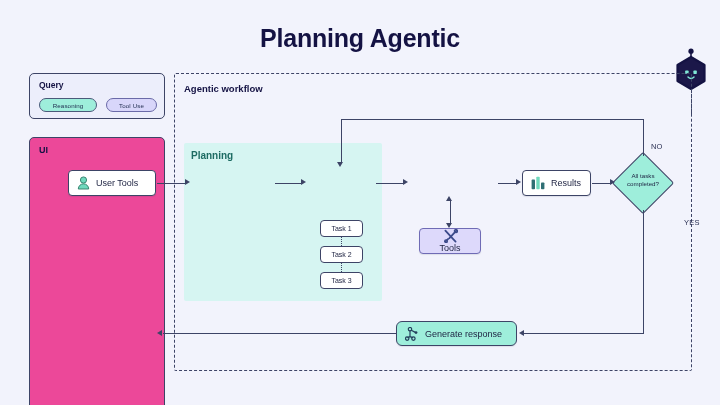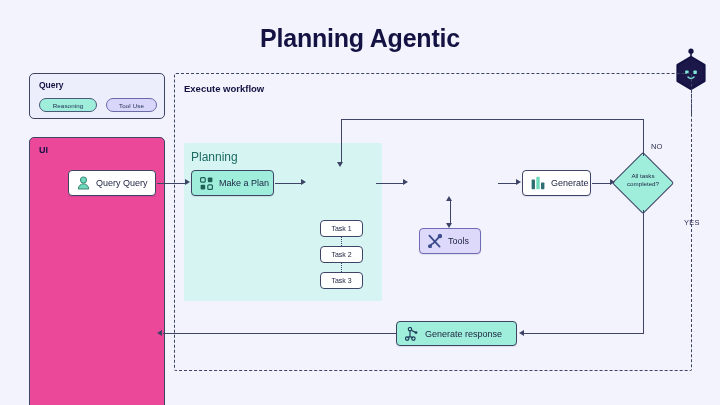--- a/index.html
+++ b/index.html
@@ -111,22 +111,22 @@
   .planning-box {
     position: absolute;
     left: 184px; top: 143px;
     width: 198px; height: 158px;
     background: #d6f5f2;
     border-radius: 2px;
   }
   .planning-title {
     position: absolute;
     left: 191px; top: 150px;
-    font-size: 12px;
-    font-weight: 400;
+    font-size: 10px;
+    font-weight: 700;
     color: #1d6b63;
   }
 
   
   .node {
     position: absolute;
     display: flex;
     align-items: center;
     border-radius: 4px;
     border: 1.3px solid #3d4466;
@@ -146,22 +146,22 @@
   .node.white { background: #ffffff; }
   .node.mint  { background: #9eeedb; }
   .node.lilac { background: #ddd9fb; border-color: #6f6bb5; }
 
   
   #node-user-query      { left: 68px;  top: 170px; width: 88px; height: 26px; }
   #node-make-plan       { left: 191px; top: 170px; width: 83px; height: 26px; }
   #node-plan            { left: 307px; top: 170px; width: 68px; height: 26px; }
   #node-execute-task    { left: 409px; top: 170px; width: 88px; height: 26px; }
   #node-results         { left: 522px; top: 170px; width: 69px; height: 26px; }
-  #node-tools           { left: 419px; top: 228px; width: 62px; height: 26px; }
-  #node-generate-resp   { left: 396px; top: 321px; width: 121px; height: 25px; }
+  #node-tools           { left: 419px; top: 228px; width: 62px; height: 26px; flex-direction: column; }
+  #node-generate-resp   { left: 396px; top: 321px; width: 121px; height: 25px; border-radius: 6px; }
   #node-response        { left: 68px;  top: 323px; width: 88px; height: 25px; }
 
   
   .task-chip {
     position: absolute;
     left: 320px;
     width: 43px; height: 17px;
     background: #ffffff;
     border: 1.1px solid #3d4466;
     border-radius: 4px;
@@ -257,58 +257,47 @@
     <div class="legend-title">Query</div>
     <div class="badge reasoning">Reasoning</div>
     <div class="badge tooluse">Tool Use</div>
   </div>
 
   <div class="ui-box">
     <div class="ui-title">UI</div>
   </div>
 
   <div class="agentic-box"></div>
-  <div class="agentic-title">Execute workflow</div>
+  <div class="agentic-title">Agentic workflow</div>
 
   <div class="planning-box"></div>
   <div class="planning-title">Planning</div>
 
   <div class="node white" id="node-user-query">
     <span class="ico">
       <svg width="13" height="14" viewBox="0 0 13 14">
         <circle cx="6.5" cy="4" r="3.1" fill="#6fd9bd" stroke="#2f7a66" stroke-width="0.9"></circle>
         <path d="M1.3 13 a5.2 5.2 0 0 1 10.4 0z" fill="#6fd9bd" stroke="#2f7a66" stroke-width="0.9" stroke-linejoin="round"></path>
       </svg>
     </span>
-    <span class="lbl">Query Query</span>
-  </div>
-
-  <div class="node mint" id="node-make-plan">
-    <span class="ico">
-      <svg width="13" height="13" viewBox="0 0 13 13">
-        <rect x="0.6" y="0.6" width="4.6" height="4.6" rx="1" fill="none" stroke="#1f5e55" stroke-width="1.2"></rect>
-        <rect x="7.8" y="0.6" width="4.6" height="4.6" rx="1" fill="#1f5e55"></rect>
-        <rect x="0.6" y="7.8" width="4.6" height="4.6" rx="1" fill="#1f5e55"></rect>
-        <rect x="7.8" y="7.8" width="4.6" height="4.6" rx="1" fill="none" stroke="#1f5e55" stroke-width="1.2"></rect>
-      </svg>
-    </span>
-    <span class="lbl">Make a Plan</span>
-  </div>
+    <span class="lbl">User Tools</span>
+  </div>
+
 
 
 
   <div class="node white" id="node-results">
     <span class="ico">
       <svg width="14" height="14" viewBox="0 0 14 14">
         <rect x="0.6" y="3.6" width="3.4" height="9.6" rx="0.8" fill="#2f6f74"></rect>
         <rect x="5.3" y="0.8" width="3.4" height="12.4" rx="0.8" fill="#6fd9bd"></rect>
         <rect x="10" y="6.4" width="3.4" height="6.8" rx="0.8" fill="#2f6f74"></rect>
       </svg>
     </span>
-    <span class="lbl">Generate</span>
+    <span class="lbl">Results</span>
   </div>
 
   <div class="node lilac" id="node-tools">
     <span class="ico">
       <svg width="14" height="14" viewBox="0 0 14 14">
         <path d="M1.4 1.6 L9.2 10.2 M11.6 12.6 L9.2 10.2" stroke="#3b4a8a" stroke-width="1.8" stroke-linecap="round"></path>
         <path d="M12.4 1.6 L5.4 9.2" stroke="#3b4a8a" stroke-width="1.8" stroke-linecap="round"></path>
         <path d="M1.4 12.6 L4.2 9.9" stroke="#3b4a8a" stroke-width="1.8" stroke-linecap="round"></path>
         <circle cx="11.9" cy="2.1" r="1.5" fill="none" stroke="#3b4a8a" stroke-width="1.4"></circle>
         <circle cx="2" cy="12.2" r="1.3" fill="none" stroke="#3b4a8a" stroke-width="1.4"></circle>

